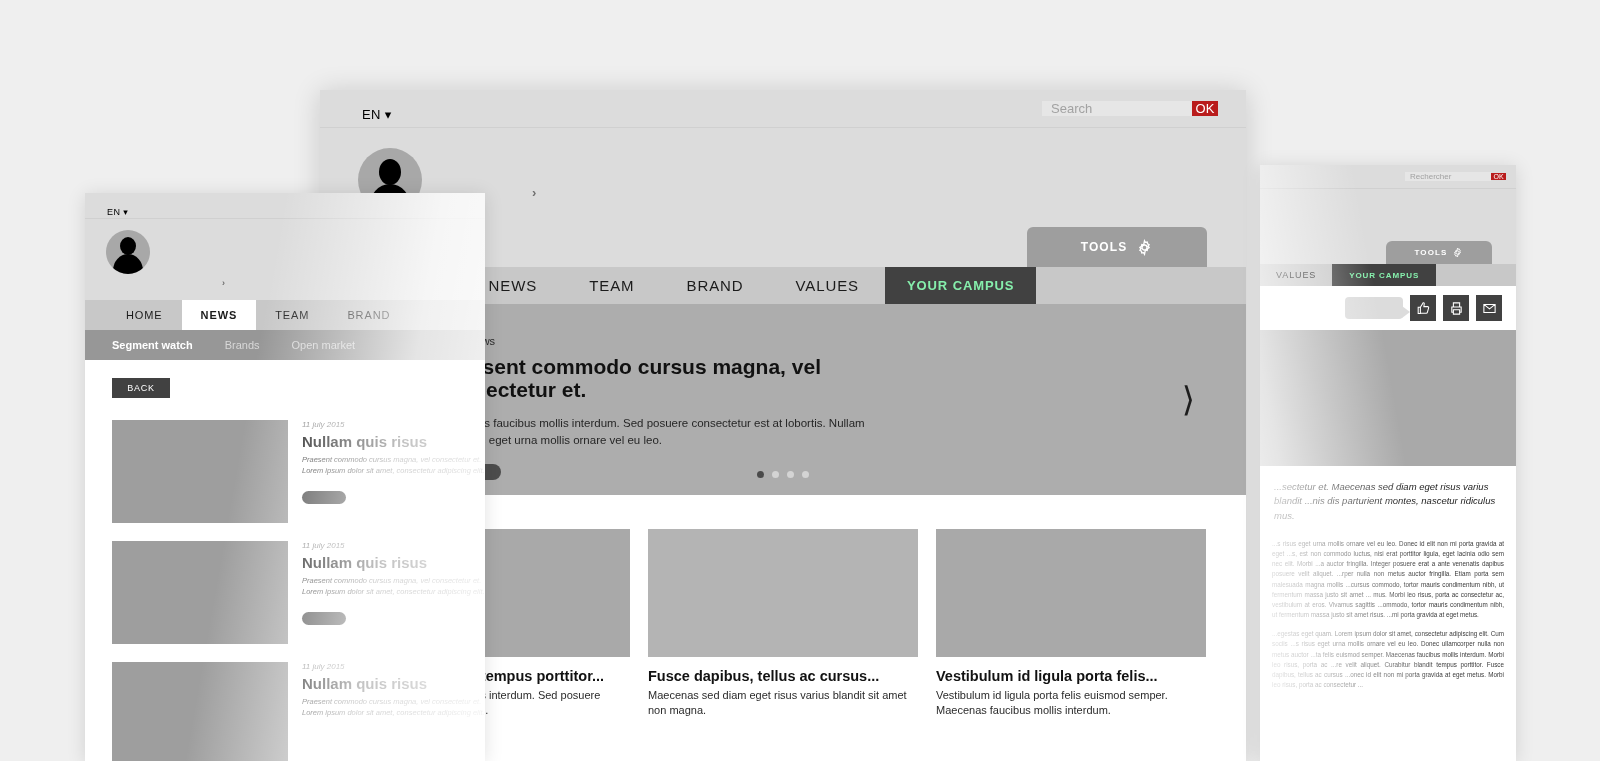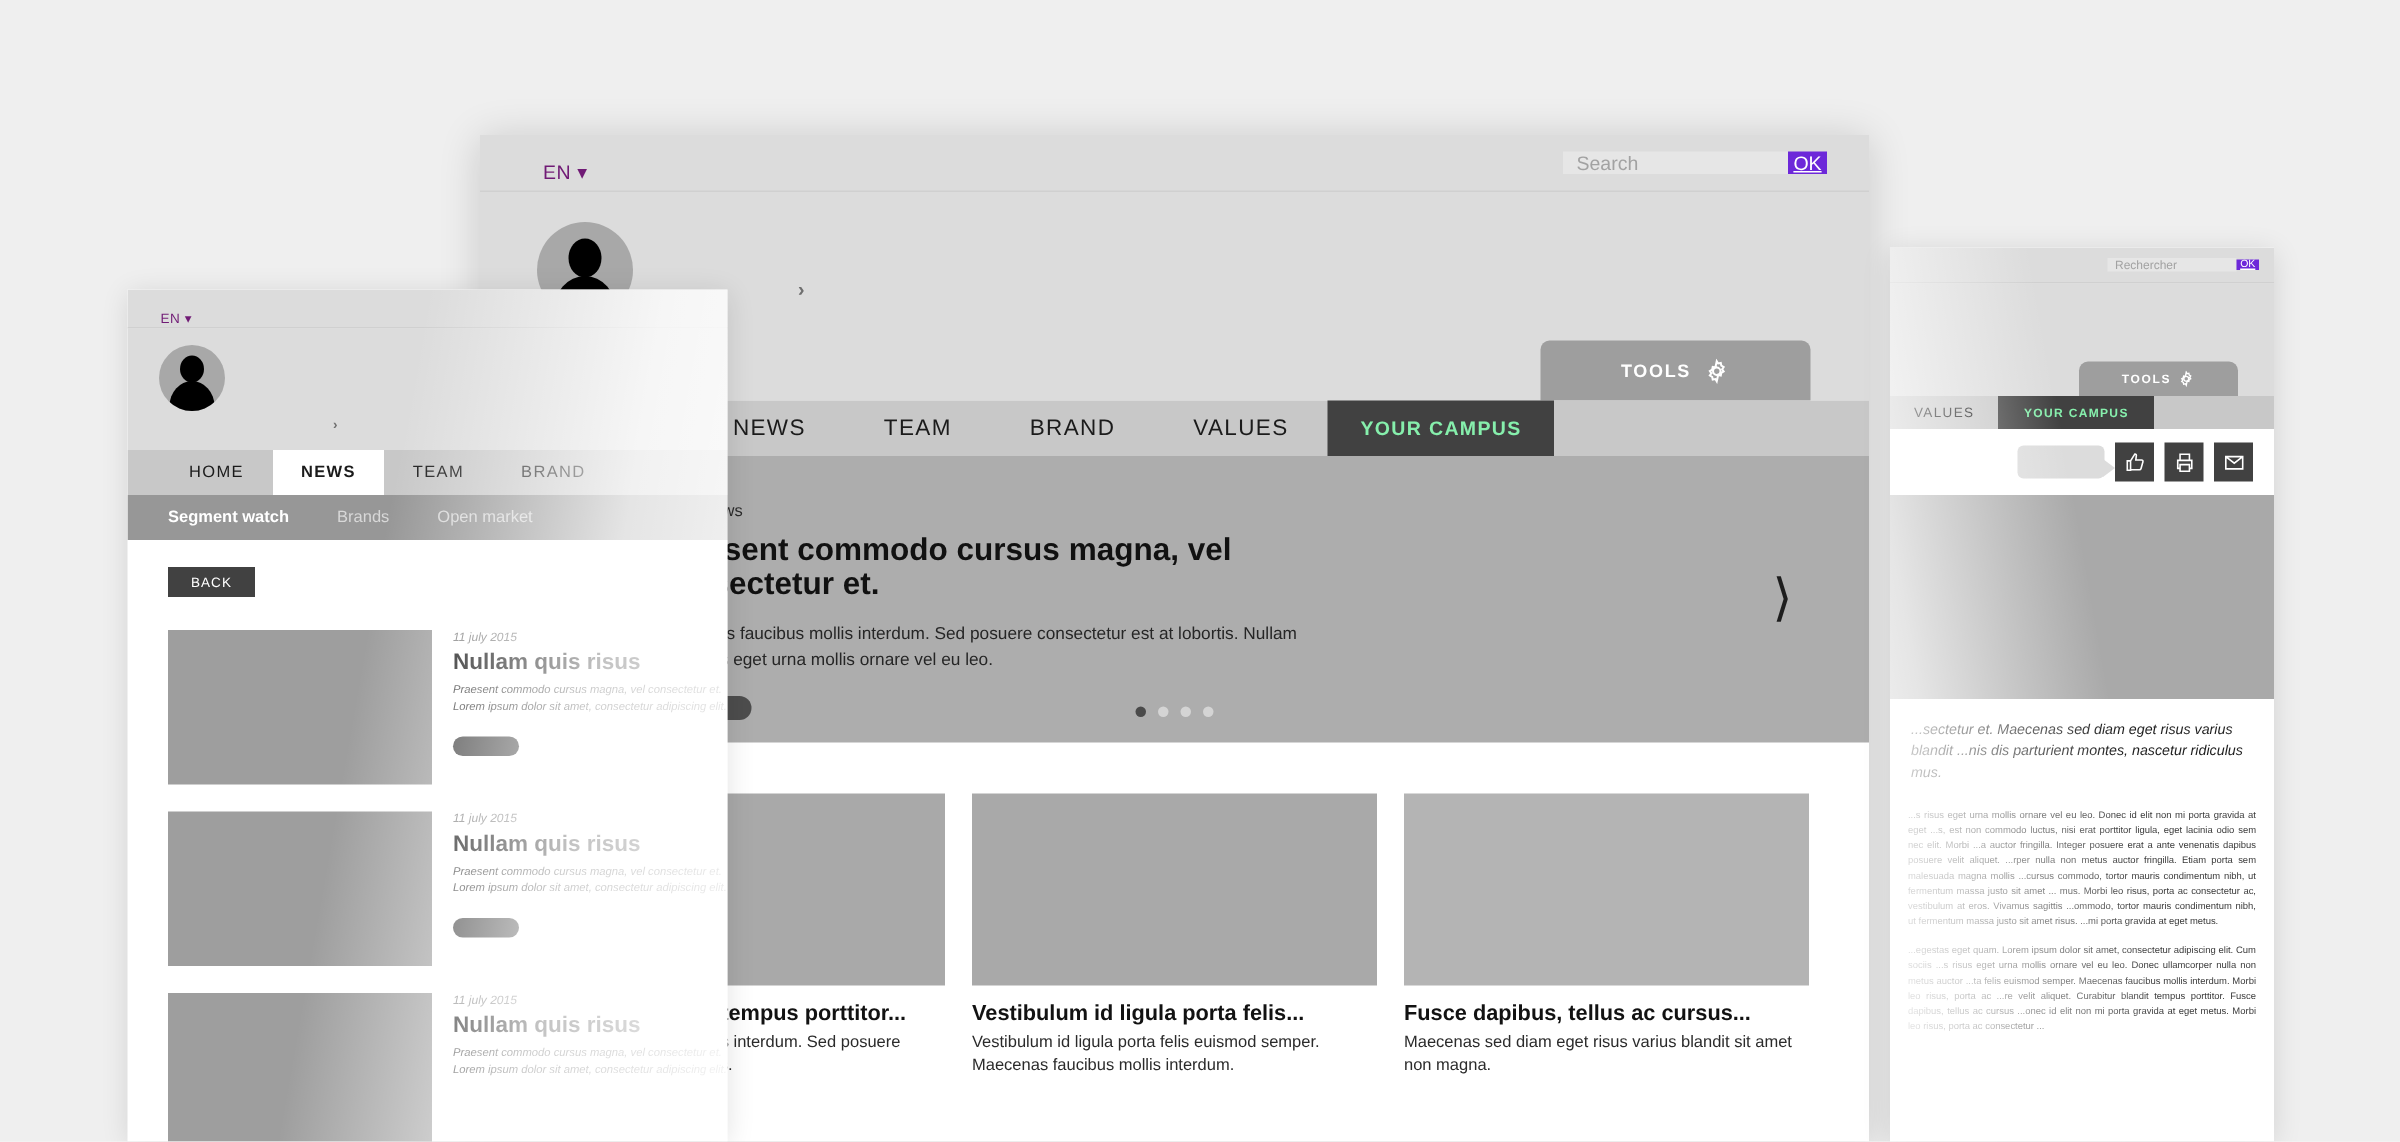--- a/index.html
+++ b/index.html
@@ -28,47 +28,46 @@
 
   .topbar {
     background: #dcdcdc;
     border-bottom: 1px solid #d0d0d0;
     display: flex;
     align-items: center;
     position: relative;
   }
 
   .lang {
-    color: #701a75;
+    color: #000000;
     letter-spacing: .4px;
     margin-top: 12px;
   }
 
   .searchwrap {
     position: absolute;
     display: flex;
     align-items: center;
   }
   .searchbox {
     background: #e6e6e6;
     border: none;
     color: #a2a2a2;
     font-family: "Liberation Sans", sans-serif;
     outline: none;
   }
   .searchbox::placeholder { color: #a2a2a2; }
   .okbtn {
-    background: #6d28d9;
+    background: #b91c1c;
     color: #ffffff;
     display: flex;
     align-items: center;
     justify-content: center;
     border: none;
     font-family: "Liberation Sans", sans-serif;
-    text-decoration: underline;
   }
 
   .brandband {
     background: #dcdcdc;
     position: relative;
   }
 
   .avatar {
     border-radius: 50%;
     background: #a8a8a8;
@@ -542,26 +541,26 @@
       </div>
     </div>
 
     <div class="cards">
       <div class="card">
         <div class="card-img"></div>
         <div class="card-title">Curabitur blandit tempus porttitor...</div>
         <div class="card-body">Maecenas faucibus mollis interdum. Sed posuere consectetur est at lobortis.</div>
       </div>
       <div class="card">
+        <div class="card-img lighter"></div>
+        <div class="card-title">Fusce dapibus, tellus ac cursus...</div>
+        <div class="card-body">Maecenas sed diam eget risus varius blandit sit amet non magna.</div>
+      </div>
+      <div class="card">
         <div class="card-img"></div>
         <div class="card-title">Vestibulum id ligula porta felis...</div>
         <div class="card-body">Vestibulum id ligula porta felis euismod semper. Maecenas faucibus mollis interdum.</div>
       </div>
-      <div class="card">
-        <div class="card-img lighter"></div>
-        <div class="card-title">Fusce dapibus, tellus ac cursus...</div>
-        <div class="card-body">Maecenas sed diam eget risus varius blandit sit amet non magna.</div>
-      </div>
     </div>
 
   </div>
 
 </div>
 
 </body></html>

